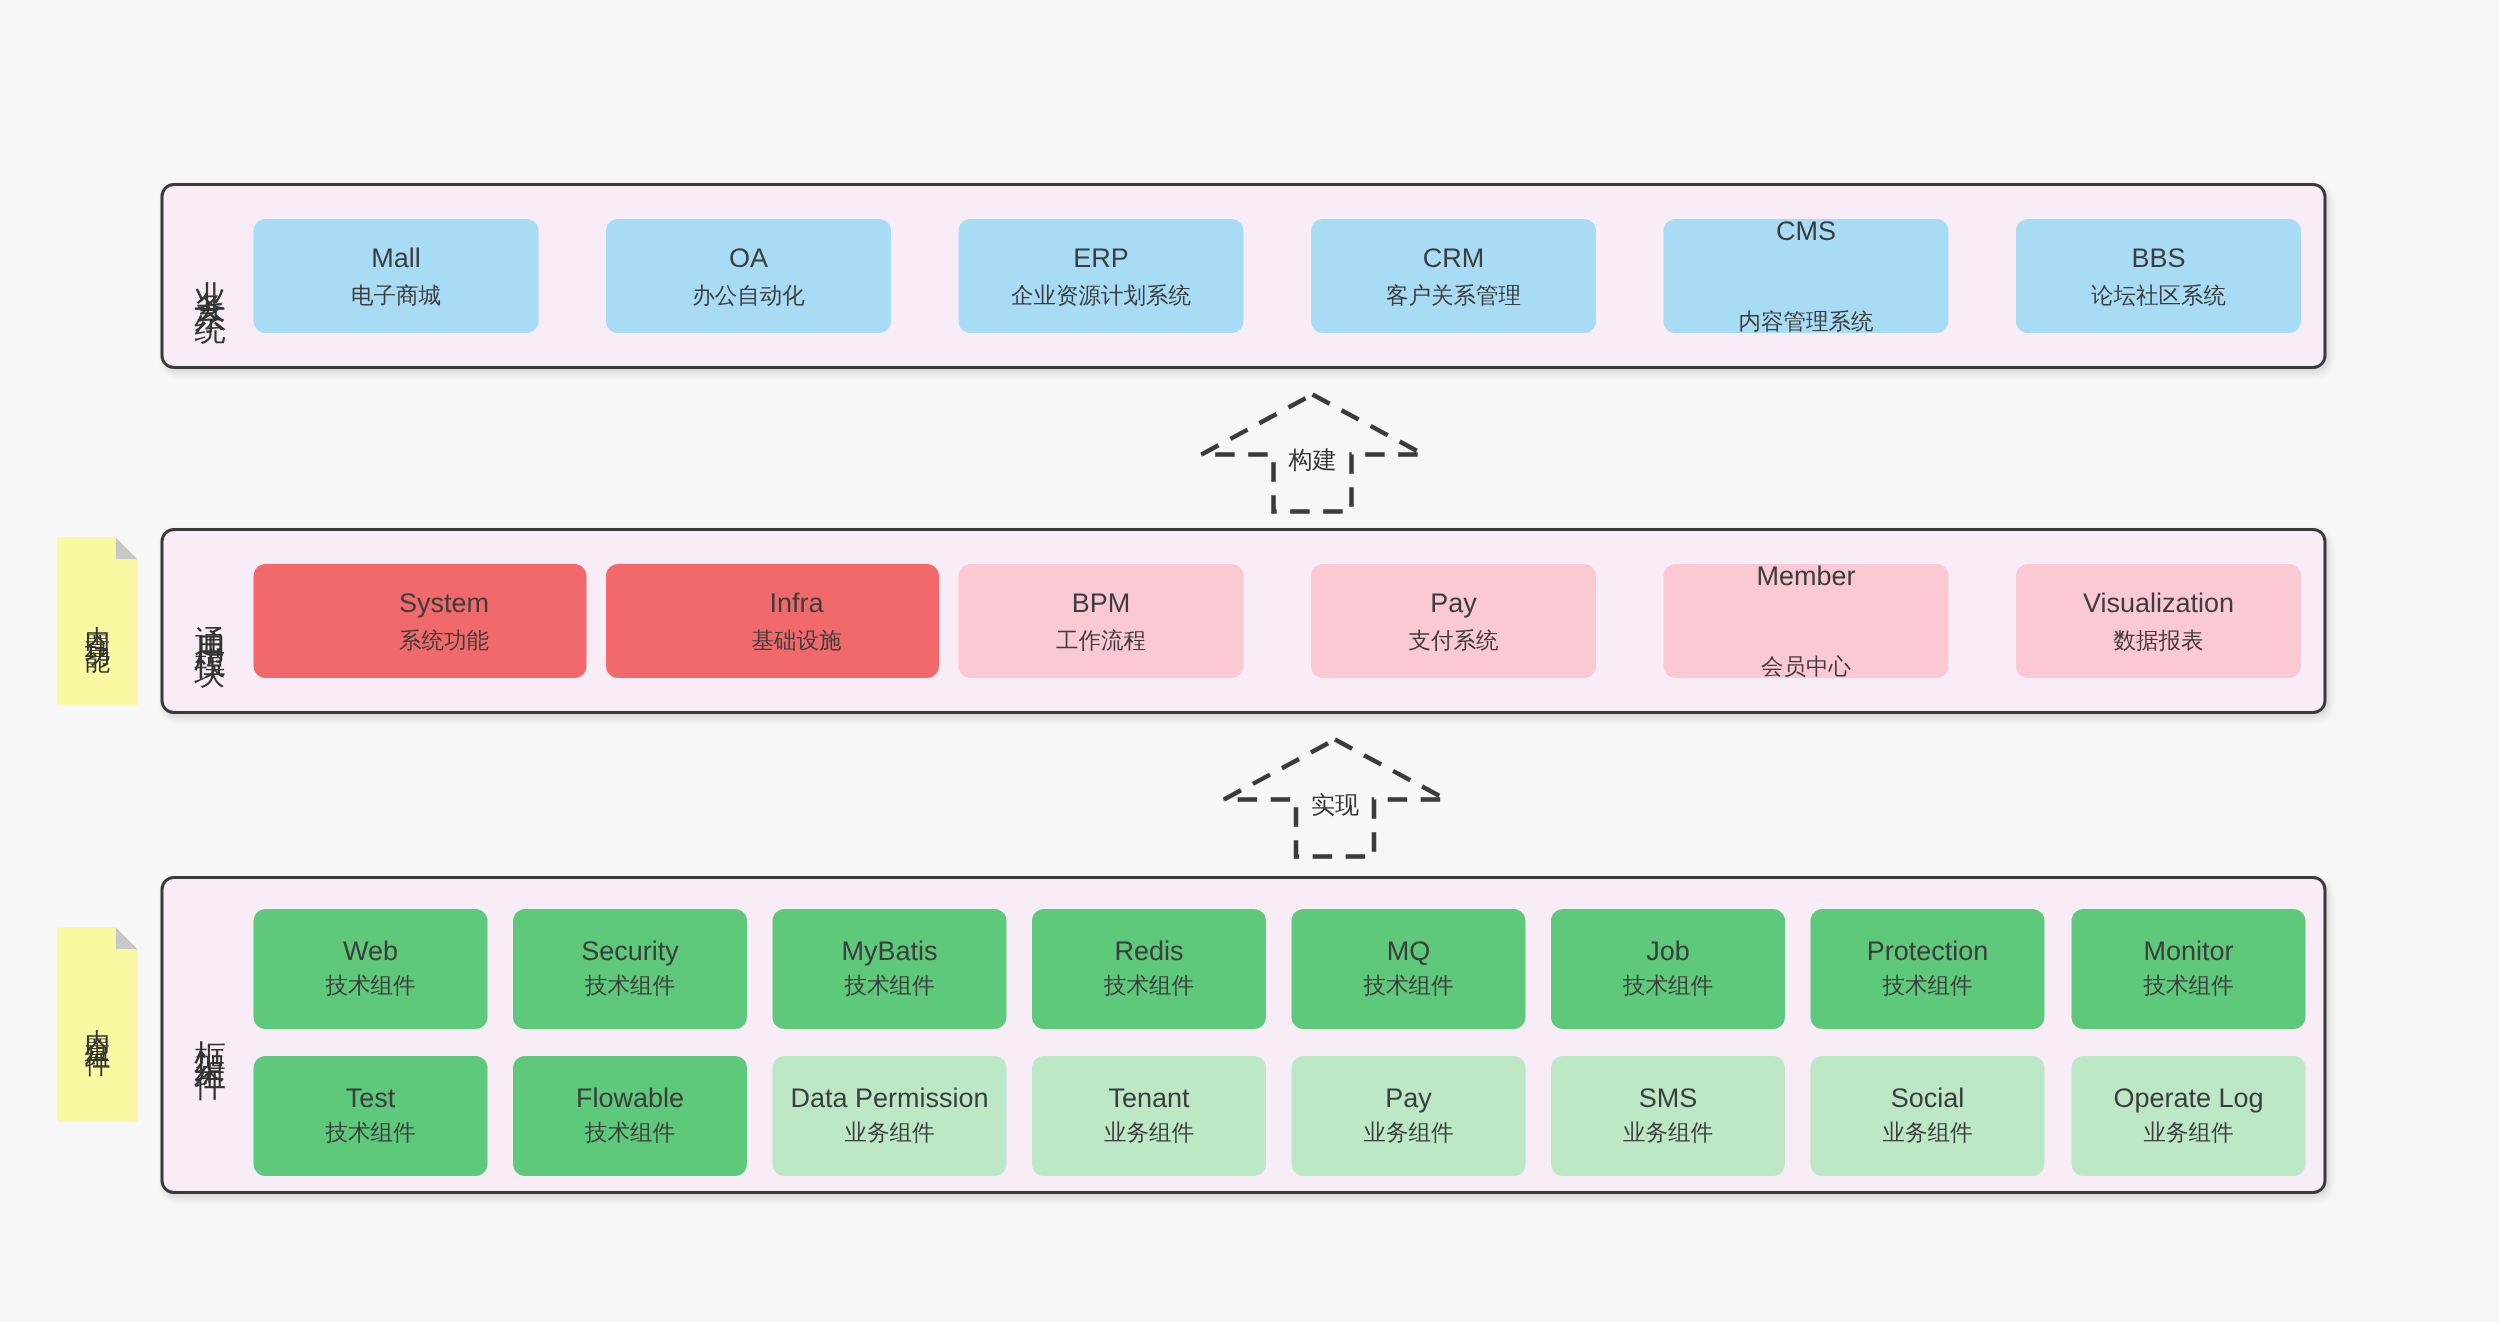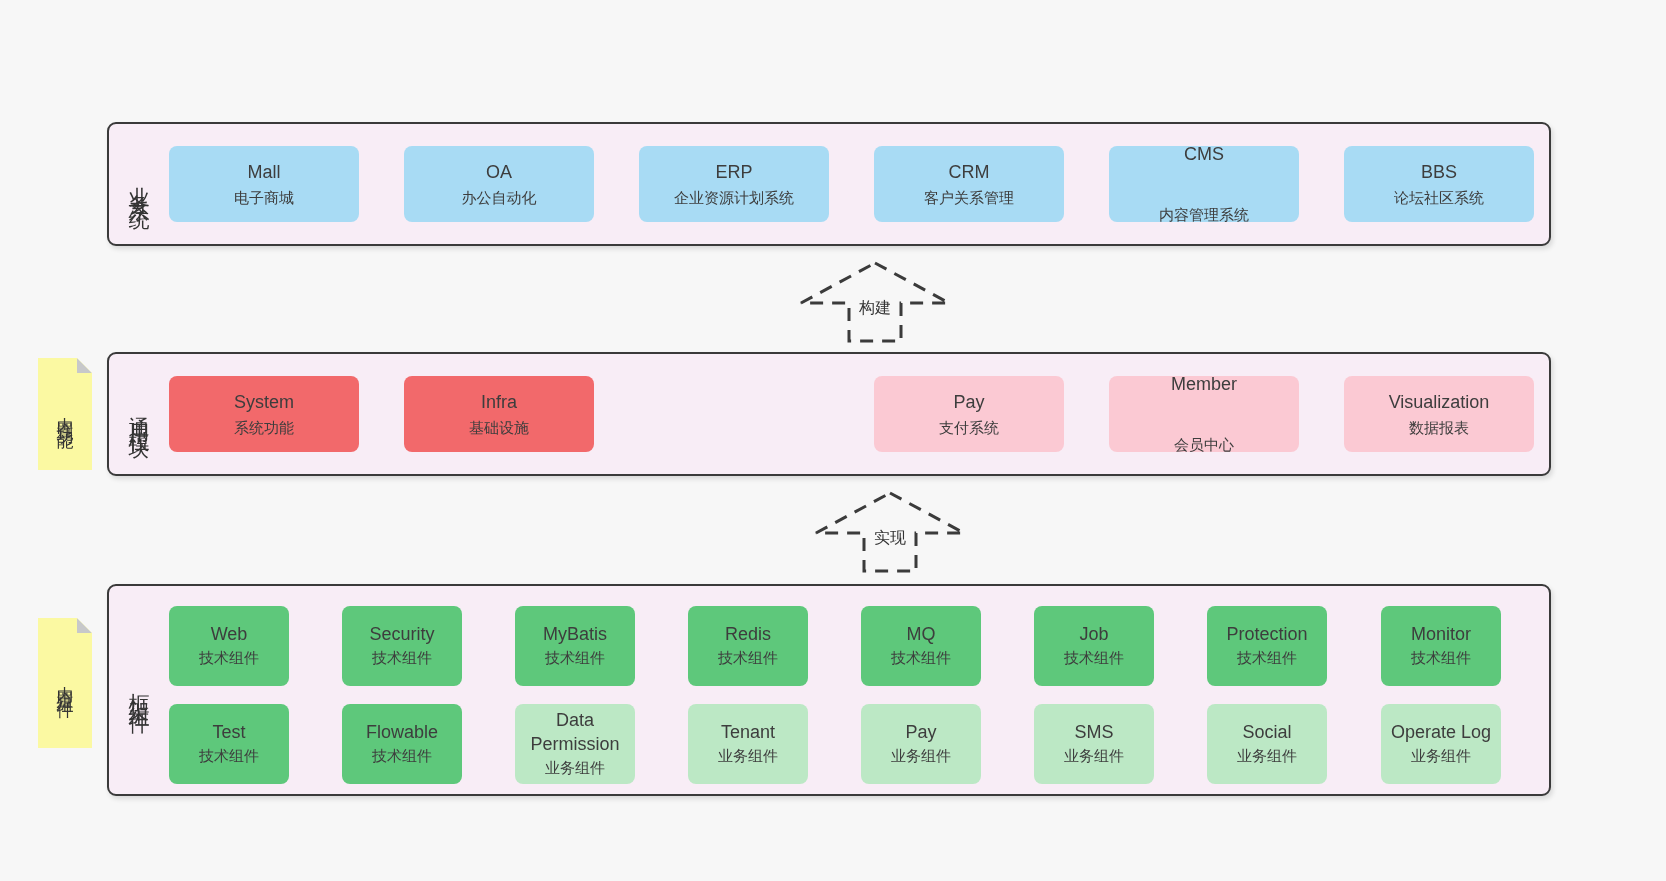--- a/index.html
+++ b/index.html
@@ -38,28 +38,28 @@
   }
 
   .bx{
     position:absolute;border-radius:8px;
     display:flex;flex-direction:column;align-items:center;justify-content:center;
     text-align:center;color:var(--text_dark);
   }
   .bx .t{font-size:18px;line-height:26px;}
   .bx .s{font-size:15px;line-height:25px;}
   .bx-wide{width:190px;height:76px;top:22px;}
-  .bx-sm{width:120px;height:80px;}
+  .bx-sm{width:156px;height:80px;}
   .bx-sm .t{line-height:24px;}
   .bx-sm .s{line-height:24px;}
   .row1{top:20px;}
   .row2{top:118px;}
 
   .v-blue{background:var(--box_blue);}
-  .v-red{background:var(--box_red);}
+  .v-red{background:var(--box_red);padding-left:32px;}
   .v-pink{background:var(--box_pink);}
   .v-green{background:var(--box_green);}
   .v-lgreen{background:var(--box_light_green);}
 
   .c1{left:60px;} .c2{left:295px;} .c3{left:530px;} .c4{left:765px;} .c5{left:1000px;gap:35px;} .c6{left:1235px;}
   .k1{left:60px;} .k2{left:233px;} .k3{left:406px;} .k4{left:579px;} .k5{left:752px;} .k6{left:925px;} .k7{left:1098px;} .k8{left:1272px;}
 
   .note{
     position:absolute;left:38px;width:54px;
     background:var(--note_yellow);z-index:1;
@@ -139,20 +139,24 @@
   <div class="band" id="band-modules">
     <div class="band-label">通用模块</div>
     <div class="bx bx-wide v-red c1">
       <div class="t">System</div>
       <div class="s">系统功能</div>
     </div>
     <div class="bx bx-wide v-red c2">
       <div class="t">Infra</div>
       <div class="s">基础设施</div>
     </div>
+    <div class="bx bx-wide v-pink c3">
+      <div class="t">BPM</div>
+      <div class="s">工作流程</div>
+    </div>
     <div class="bx bx-wide v-pink c4">
       <div class="t">Pay</div>
       <div class="s">支付系统</div>
     </div>
     <div class="bx bx-wide v-pink c5">
       <div class="t">Member</div>
       <div class="s">会员中心</div>
     </div>
     <div class="bx bx-wide v-pink c6">
       <div class="t">Visualization</div>

